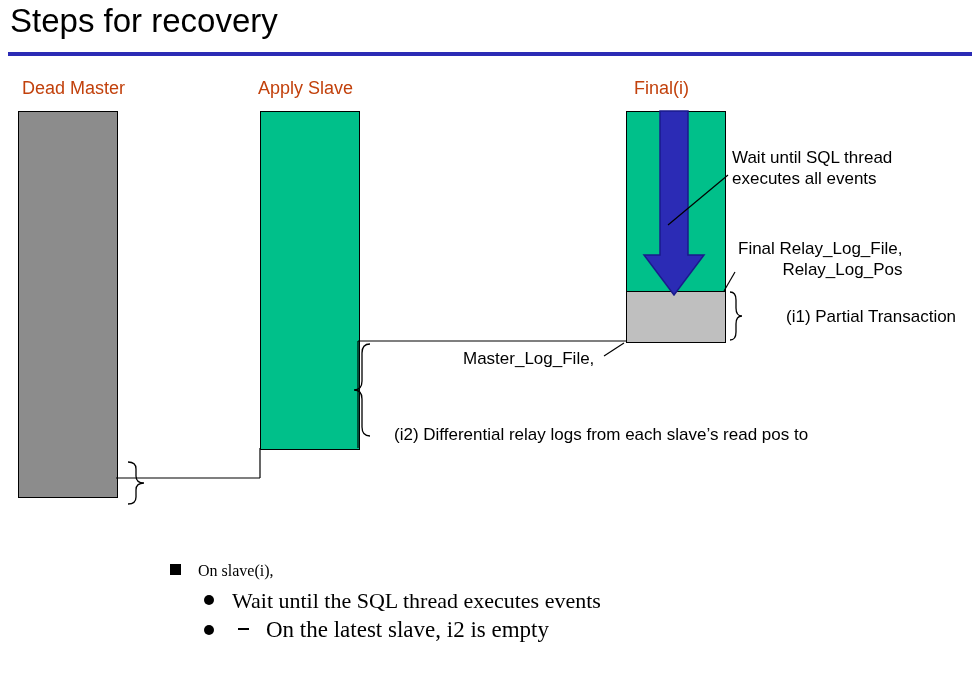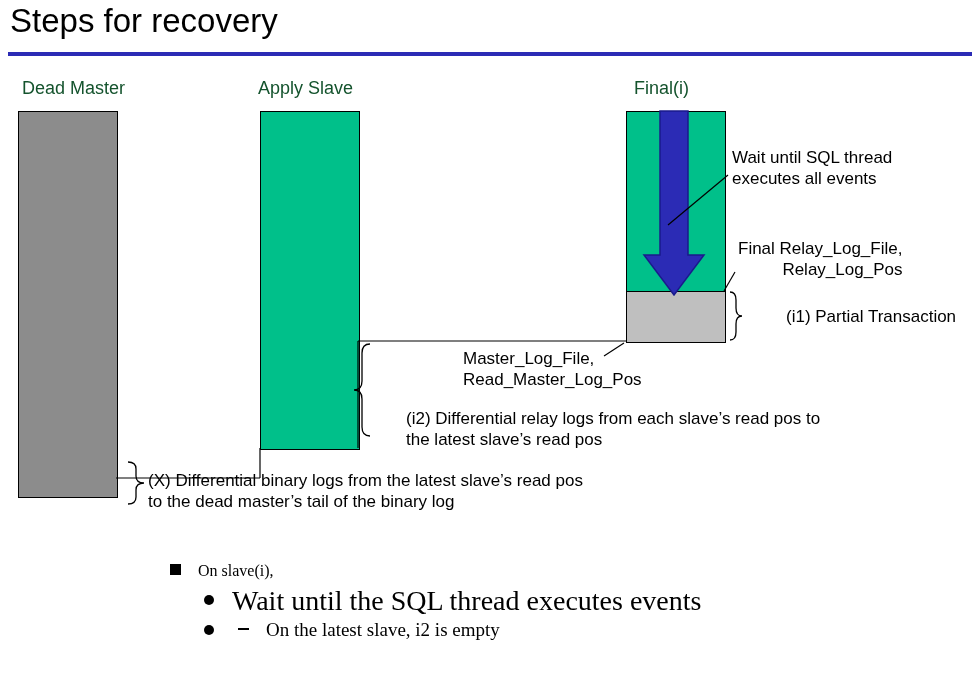--- a/index.html
+++ b/index.html
@@ -35,21 +35,21 @@
     left: 8px;
     top: 52px;
     width: 964px;
     height: 4px;
     background: #2b2bb5;
   }
   .col-label {
     position: absolute;
     font-size: 18px;
     font-family: "Liberation Sans", sans-serif;
-    color: #14532d;
+    color: #c2410c;
     white-space: nowrap;
   }
   .box {
     position: absolute;
   }
   .box-master {
     left: 18px;
     top: 111px;
     width: 98px;
     height: 385px;
@@ -101,21 +101,21 @@
     font-family: "Liberation Sans", sans-serif;
     color: #000000;
     line-height: 21px;
     white-space: nowrap;
   }
   .note-wait   { left: 732px; top: 147px; }
   .note-final  { left: 738px; top: 238px; text-align: right; }
   .note-final .l2 { display:block; }
   .note-i1     { left: 742px; top: 306px; margin-left: 44px; }
   .note-mlf    { left: 463px; top: 348px; }
-  .note-i2     { left: 394px; top: 408px; white-space: normal; width: 560px; margin-left: 12px; }
+  .note-i2     { left: 394px; top: 424px; white-space: normal; width: 560px; }
   .note-x      { left: 148px; top: 470px; white-space: normal; width: 600px; }
 
   .bullets {
     position: absolute;
     left: 168px;
     top: 556px;
     width: 790px;
     font-family: "Liberation Serif", serif;
   }
   .b1 {
@@ -127,36 +127,36 @@
   .b1 .marker {
     position: absolute;
     left: 2px;
     top: 8px;
     width: 11px;
     height: 11px;
     background: #000000;
   }
   .b2 {
     position: relative;
-    font-size: 28px;
+    font-size: 22px;
     line-height: 30px;
     padding-left: 64px;
   }
   .b2 .marker {
     position: absolute;
     left: 36px;
     top: 9px;
     width: 10px;
     height: 10px;
     background: #000000;
     border-radius: 50%;
   }
   .b3 {
     position: relative;
-    font-size: 19px;
+    font-size: 23px;
     line-height: 27px;
     padding-left: 98px;
   }
   .b3 .marker {
     position: absolute;
     left: 70px;
     top: 12px;
     width: 11px;
     height: 2px;
     background: #000000;
@@ -211,32 +211,26 @@
 
   <div class="note note-wait">
     <span>Wait until SQL thread</span><br>
     <span>executes all events</span>
   </div>
 
   <div class="note note-i1">(i1) Partial Transaction</div>
 
   <div class="note note-mlf">
     <span>Master_Log_File,</span><br>
-    <span>Read_Master_Log_Pos</span>
   </div>
 
   <div class="note note-i2">
     <span>(i2) Differential relay logs from each slave’s read pos to</span><br>
-    <span>the latest slave’s read pos</span>
-  </div>
-
-  <div class="note note-x">
-    <span>(X) Differential binary logs from the latest slave’s read pos</span><br>
-    <span>to the dead master’s tail of the binary log</span>
-  </div>
+  </div>
+
 
   <div class="bullets">
     <div class="b1">
       <span class="marker"></span>
       <span>On slave(i),</span>
     </div>
     <div class="b2">
       <span class="marker"></span>
       <span>Wait until the SQL thread executes events</span>
     </div>

